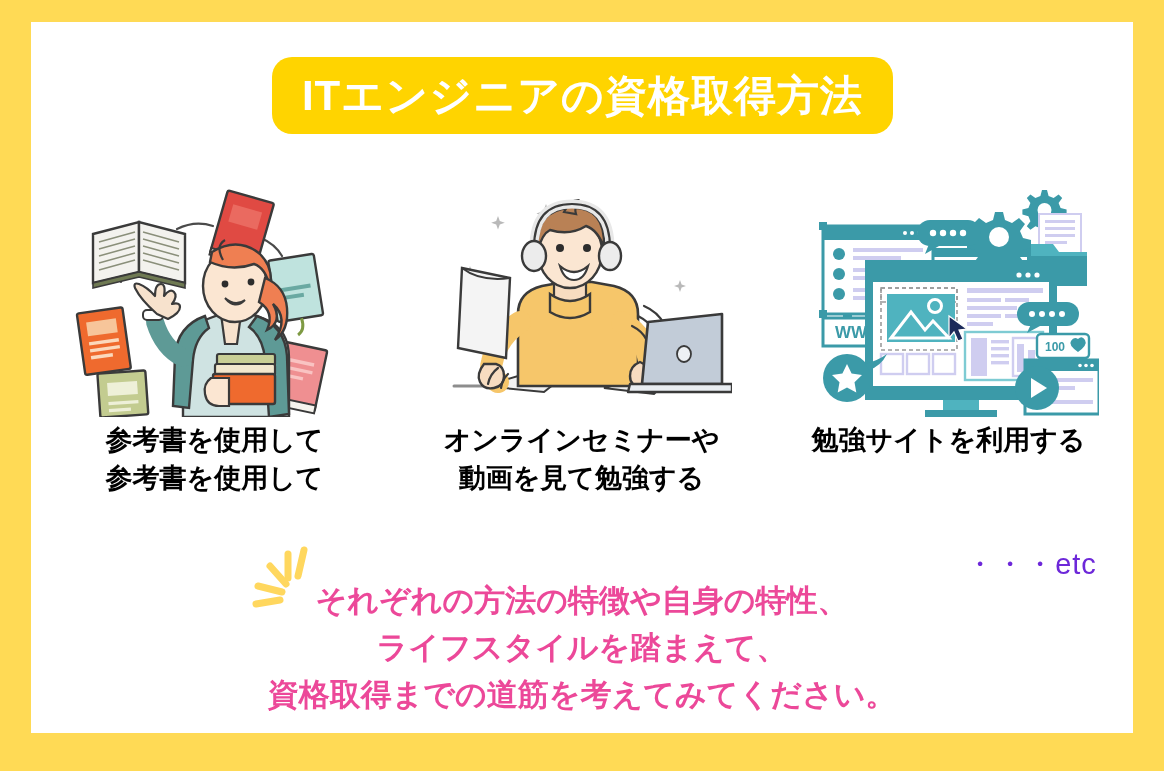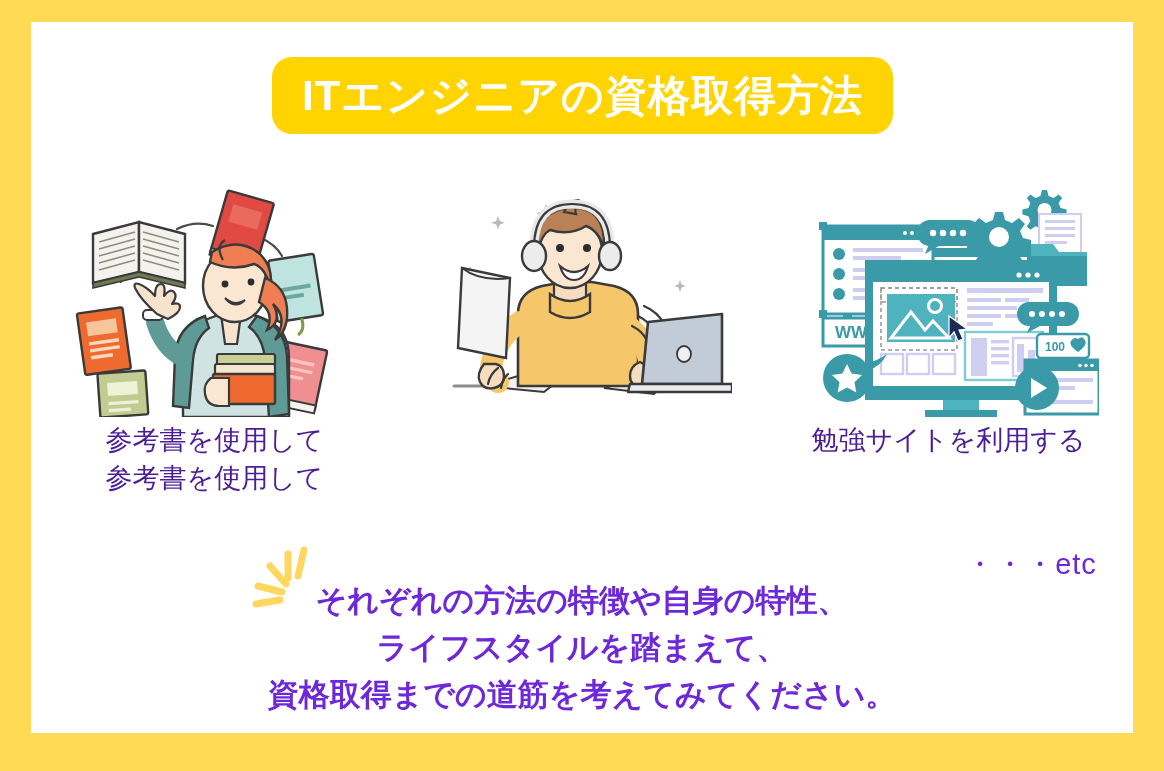--- a/index.html
+++ b/index.html
@@ -39,38 +39,38 @@
     display:flex;flex-direction:column;align-items:center;
     position:relative;
   }
   .art{
     width:300px;height:235px;
     position:relative;
   }
   .caption{
     margin-top:4px;
     text-align:center;
-    color:#4c1d95;
-    font-size:27px;font-weight:normal;
+    color:#000000;
+    font-size:27px;font-weight:bold;
     line-height:1.42;
     white-space:nowrap;
   }
   
   .etc{
     position:absolute;left:905px;top:523px;
     width:190px;text-align:center;
     font-size:29px;color:#6d28d9;
     letter-spacing:1px;
     white-space:nowrap;
   }
   
   .outro{
     position:absolute;left:0;top:555px;width:1102px;
     text-align:center;
-    color:#6d28d9;
+    color:#ec4899;
     font-size:31px;font-weight:bold;
     line-height:1.52;
   }
   .outro div{white-space:nowrap;}
   
   .burst{position:absolute;left:215px;top:520px;width:90px;height:70px;}
 </style>
 </head>
 <body>
 
@@ -234,20 +234,24 @@
           <g fill="none" stroke="#3a3a3a" stroke-width="2.2" stroke-linecap="round">
             <path d="M66 186 q-8 6 -10 16"></path>
             <path d="M76 192 q-6 6 -7 14"></path>
           </g>
 
           <path d="M216 140 L290 132 L290 202 L210 202 Z" fill="#c2ccd8" stroke="#3a3a3a" stroke-width="2.6" stroke-linejoin="round"></path>
           <ellipse cx="252" cy="172" rx="7" ry="8" fill="#eef1f4" stroke="#3a3a3a" stroke-width="1.8"></ellipse>
           <path d="M198 202 L300 202 L300 210 L196 210 Z" fill="#e9edf1" stroke="#3a3a3a" stroke-width="2.4" stroke-linejoin="round"></path>
         </svg>
       </div>
+      <div class="caption">
+        <div>オンラインセミナーや</div>
+        <div>動画を見て勉強する</div>
+      </div>
     </div>
 
     <div class="card">
       <div class="art">
         <svg viewBox="0 0 300 235" width="300" height="235">
 
           <g fill="#3b9aa8">
             <rect x="92" y="66" width="170" height="9"></rect>
             <rect x="228" y="66" width="9" height="60"></rect>
             <rect x="44" y="70" width="9" height="78"></rect>

